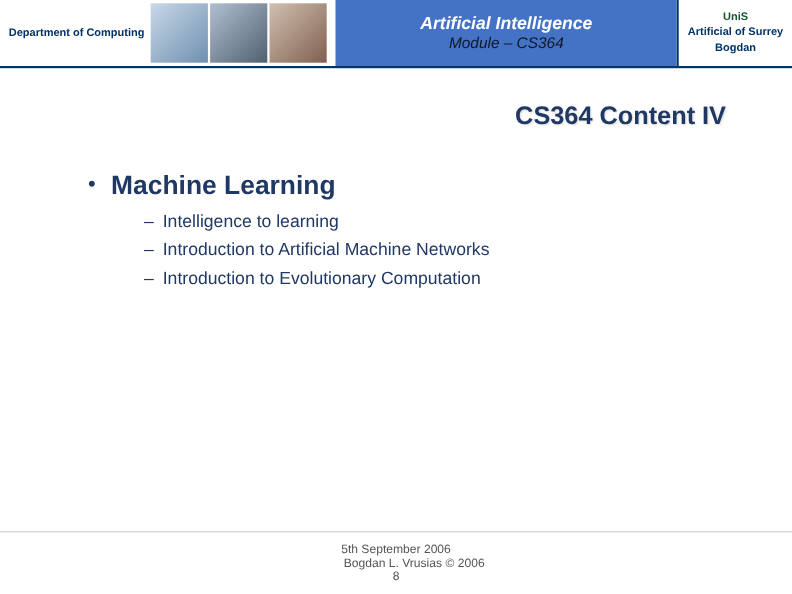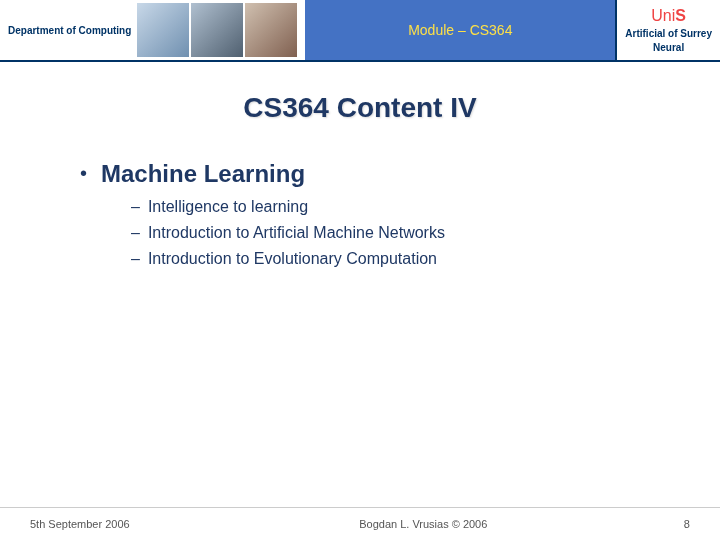--- a/index.html
+++ b/index.html
@@ -76,22 +76,23 @@
     }
 
     .header-title {
       color: #ffffff;
       font-size: 16px;
       font-weight: bold;
       font-style: italic;
     }
 
     .header-subtitle {
-      color: #fde047;
+      color: #0f172a;
       font-size: 14px;
+      font-style: italic;
     }
 
     
     .header-right {
       display: flex;
       align-items: center;
       padding: 4px 8px;
       min-width: 80px;
       background: #ffffff;
       border-left: 2px solid #003366;
@@ -100,35 +101,35 @@
 
     .logo-text {
       font-size: 10px;
       color: #003366;
       font-weight: bold;
       line-height: 1.4;
       text-align: center;
     }
 
     .logo-uni {
-      font-size: 16px;
-      font-weight: normal;
-      color: #ef4444;
+      font-size: 10px;
+      font-weight: bold;
+      color: #14532d;
     }
 
     
     .main-content {
       padding: 30px 60px 20px 60px;
     }
 
     .slide-title {
-      font-size: 28px;
-      font-weight: bold;
-      color: #1f3864;
-      text-align: center;
+      font-size: 23px;
+      font-weight: bold;
+      color: #1f3864;
+      text-align: right;
       margin-bottom: 36px;
       text-shadow: 1px 1px 2px rgba(0,0,0,0.15);
     }
 
     .bullet-section {
       margin-left: 20px;
     }
 
     .bullet-item {
       display: flex;
@@ -172,20 +173,21 @@
     .footer {
       position: absolute;
       bottom: 0;
       left: 0;
       right: 0;
       display: flex;
       justify-content: space-between;
       align-items: center;
       padding: 10px 30px;
       border-top: 1px solid #cccccc;
+      flex-direction: column;
     }
 
     .footer-left {
       font-size: 11px;
       color: #555555;
     }
 
     .footer-center {
       font-size: 11px;
       color: #555555;
@@ -204,28 +206,29 @@
   <div class="header-left">
     <span class="dept-text">Department of Computing</span>
     <div class="header-images">
       <div class="thumb thumb-1"></div>
       <div class="thumb thumb-2"></div>
       <div class="thumb thumb-3"></div>
     </div>
   </div>
 
   <div class="header-center">
+    <span class="header-title">Artificial Intelligence</span>
     <span class="header-subtitle">Module – CS364</span>
   </div>
 
   <div class="header-right">
     <div class="logo-text">
       <span class="logo-uni">Uni<strong>S</strong></span><br>
       <span>Artificial of Surrey</span><br>
-      <span>Neural</span>
+      <span>Bogdan</span>
     </div>
   </div>
 </div>
 
 <div class="main-content">
   <h1 class="slide-title">CS364 Content IV</h1>
 
   <div class="bullet-section">
     <div class="bullet-item">
       <span class="bullet-dot">•</span>

